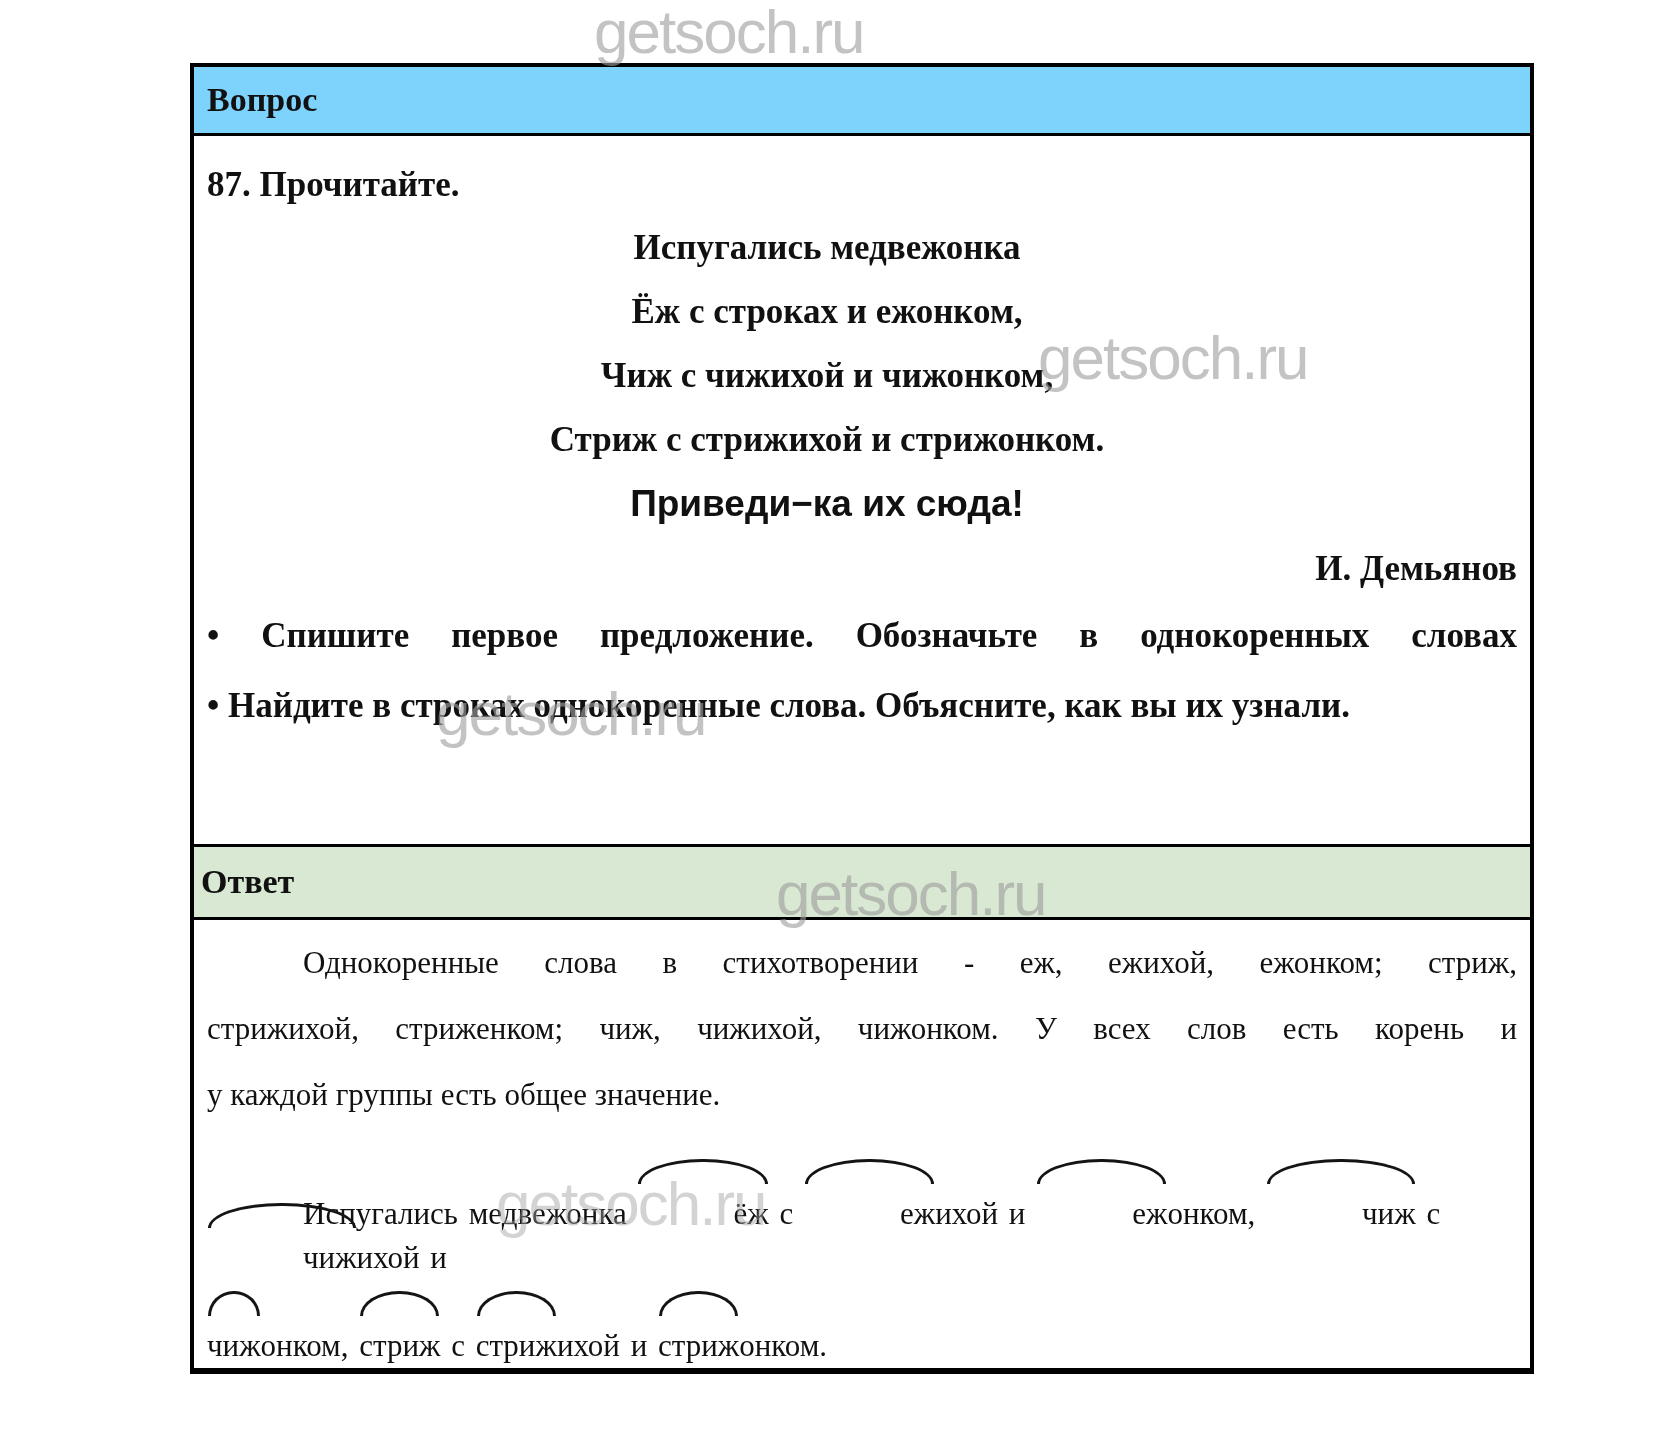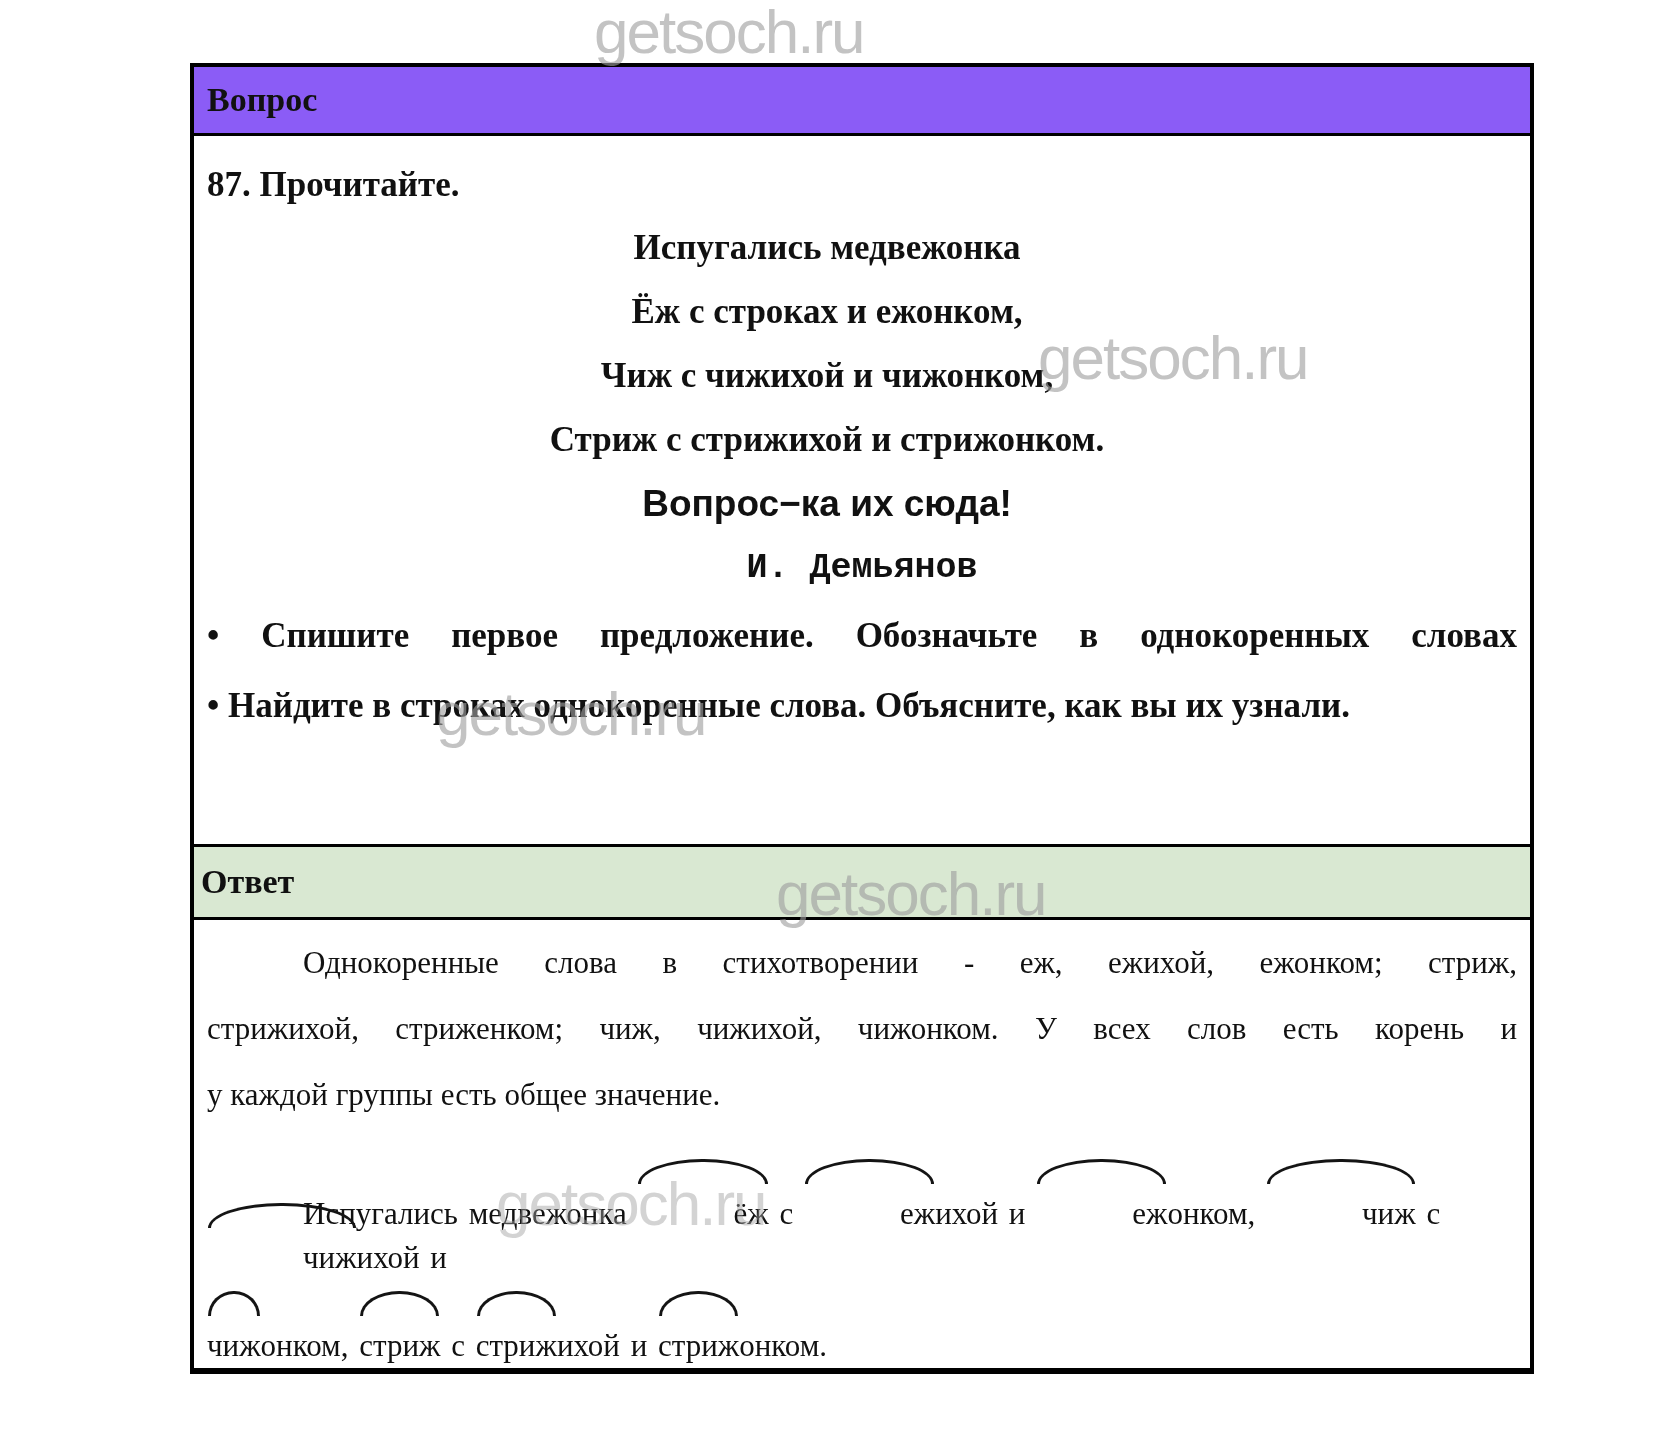--- a/index.html
+++ b/index.html
@@ -25,39 +25,39 @@
   .qa-table{
     position:absolute;left:190px;top:63px;width:1344px;height:1311px;
     box-sizing:border-box;border:4px solid #000;border-bottom-width:6px;
     display:flex;flex-direction:column;background:transparent;z-index:2;
   }
   .row-header{
     box-sizing:border-box;border-bottom:3px solid #000;
     display:flex;align-items:center;padding:0 13px;
     font-weight:bold;font-size:34px;
   }
-  .q-header{height:73px;background:#8b5cf6;}
+  .q-header{height:73px;background:#7dd3fc;}
   .a-header{height:77px;background:#d9e8d2;padding-left:7px;}
   .q-body{
     box-sizing:border-box;height:747px;border-bottom:3px solid #000;
     padding:14px 13px 0 13px;font-weight:bold;font-size:35px;
   }
   .a-body{
     box-sizing:border-box;flex:1;padding:10px 13px 0 13px;
     font-size:31px;font-weight:normal;
   }
   
   .task{line-height:42px;margin:14px 0 0 0;}
   .poem{margin-top:10px;padding-right:70px;}
   .poem-line{text-align:center;line-height:64px;}
   .poem-line.sans{
     font-family:"Liberation Sans","DejaVu Sans",sans-serif;
     font-size:37px;
   }
-  .author{text-align:center;line-height:65px;font-family:Liberation Mono, monospace;}
+  .author{text-align:right;line-height:65px;}
   .bullet-line{line-height:70px;}
   .bullet-line.justify{text-align:justify;text-align-last:justify;}
   
   .ans-line{line-height:66px;}
   .ans-line.justify{text-align:justify;text-align-last:justify;}
   .ans-line.indent{text-indent:96px;}
   .marked{margin-top:20px;}
   .sent-line{position:relative;line-height:44px;padding-top:44px;word-spacing:3px;}
   .sent-line.indent{text-indent:96px;}
   .root{position:relative;display:inline-block;}
@@ -83,21 +83,21 @@
     <span>Вопрос</span>
   </div>
 
   <div class="q-body">
     <div class="task">87. Прочитайте.</div>
     <div class="poem">
         <div class="poem-line">Испугались медвежонка</div>
         <div class="poem-line">Ёж с строках и ежонком,</div>
         <div class="poem-line">Чиж с чижихой и чижонком,</div>
         <div class="poem-line">Стриж с стрижихой и стрижонком.</div>
-        <div class="poem-line sans">Вопрос−ка их сюда!</div>
+        <div class="poem-line sans">Приведи−ка их сюда!</div>
       </div>
     <div class="author">И. Демьянов</div>
     <div id="bullets">
         <div class="bullet-line justify">• Спишите первое предложение. Обозначьте в однокоренных словах</div>
         <div class="bullet-line">• Найдите в строках однокоренные слова. Объясните, как вы их узнали.</div>
       </div>
   </div>
 
   <div class="row-header a-header">
     <span>Ответ</span>

